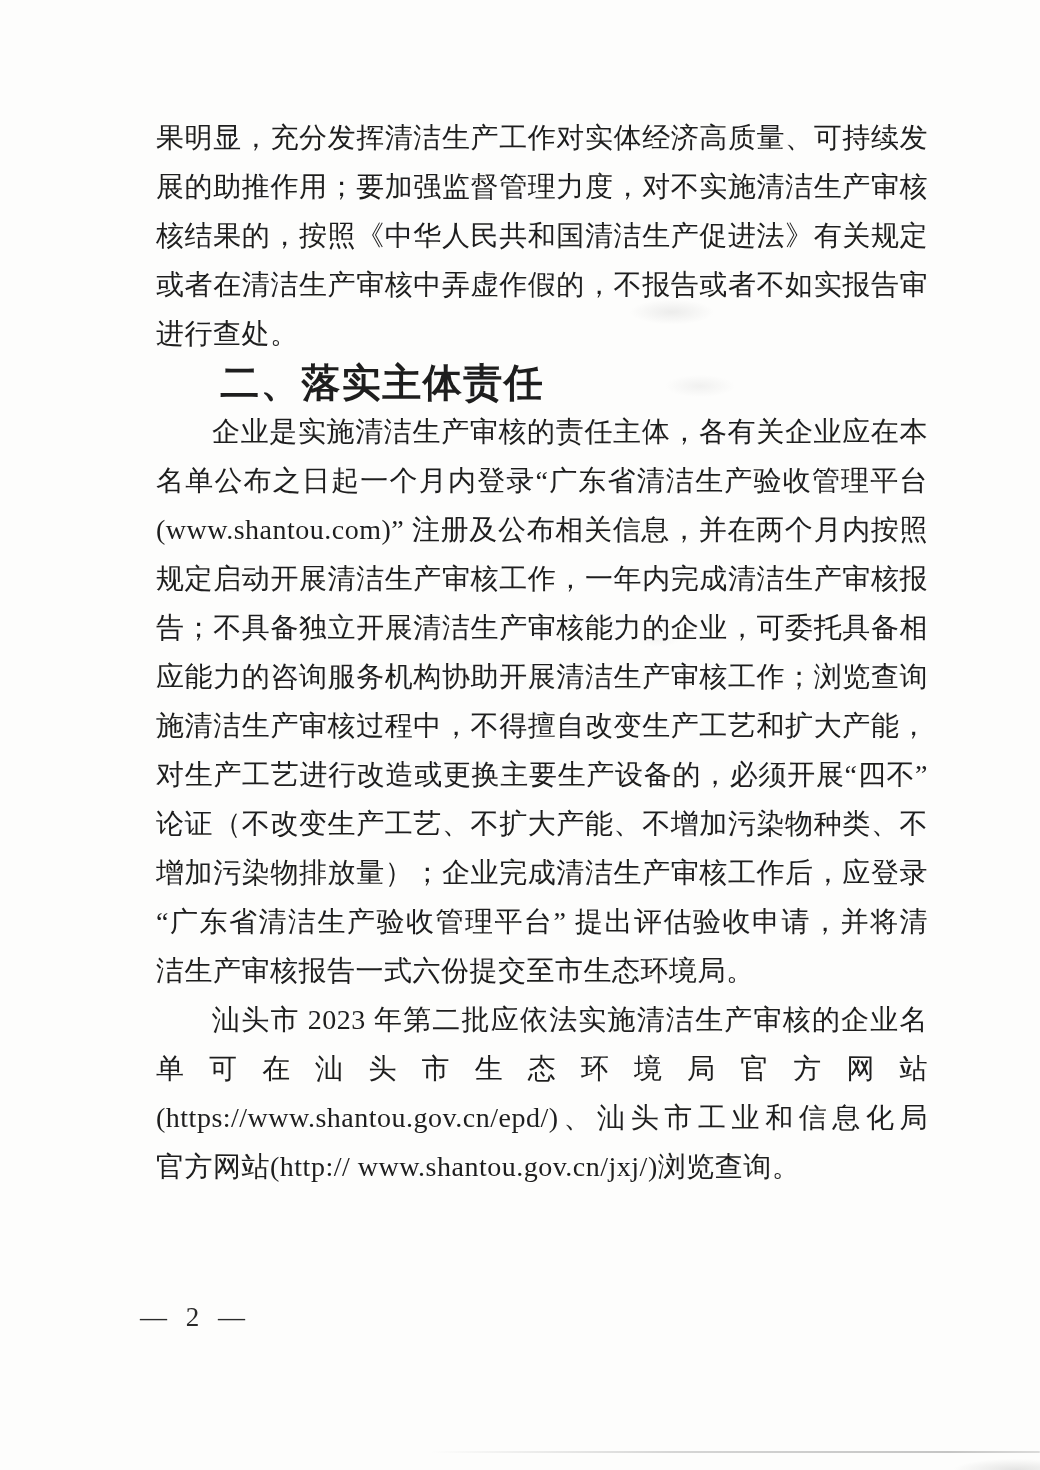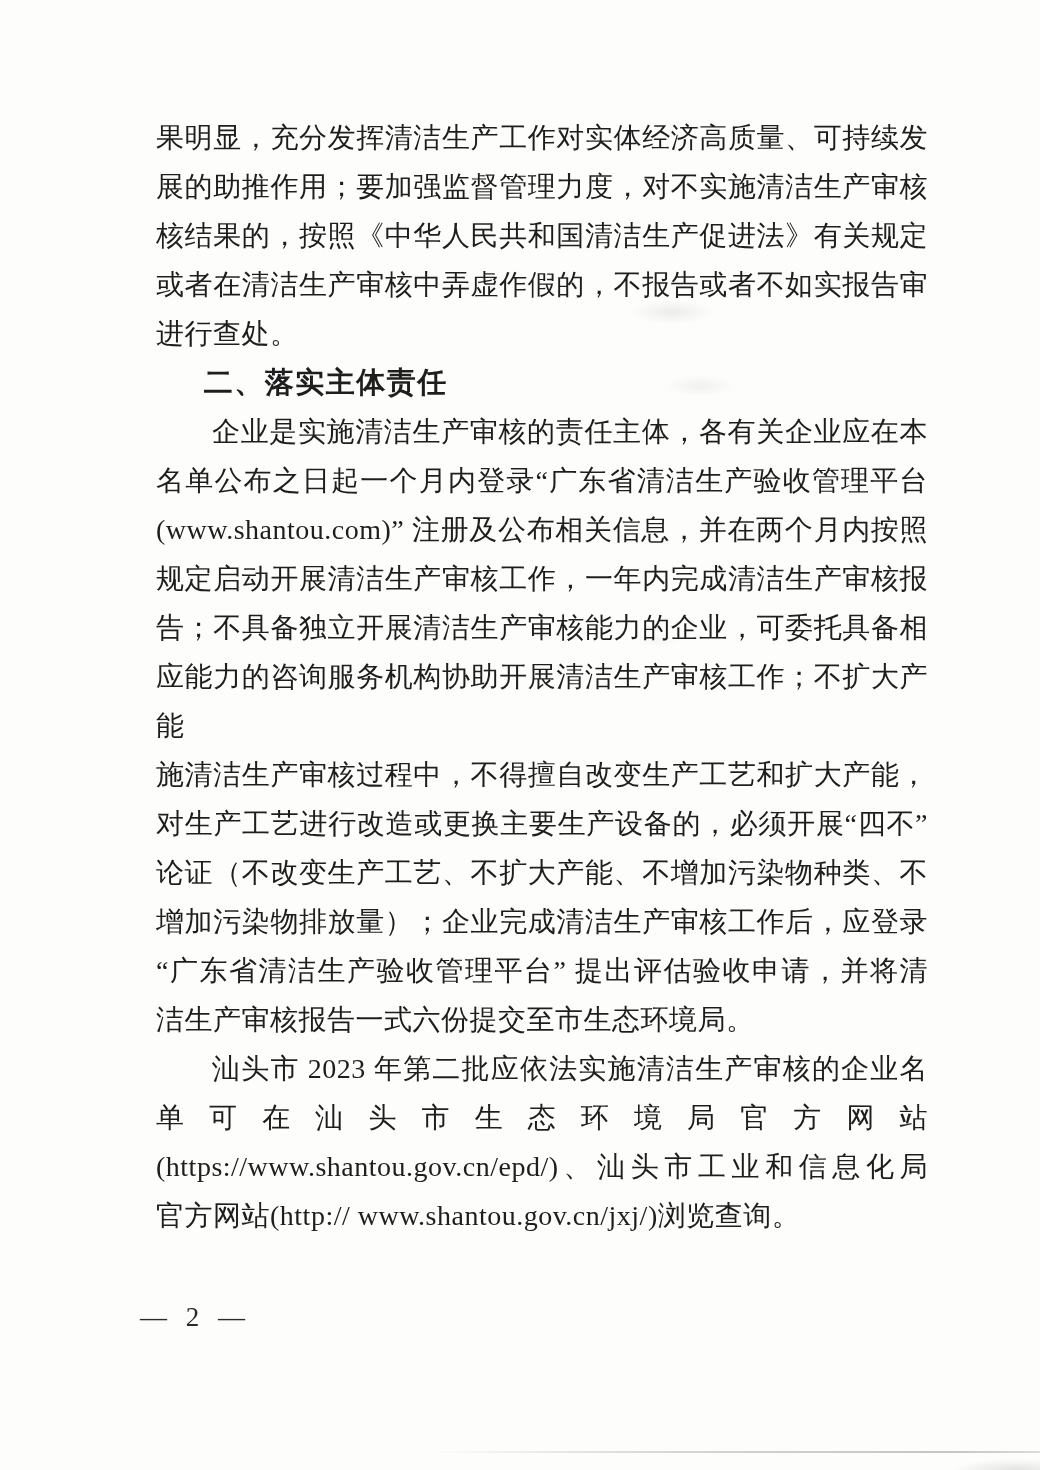--- a/index.html
+++ b/index.html
@@ -42,21 +42,21 @@
   .line.end {
     text-align: center;
     text-align-last: left;
   }
   .indent {
     text-indent: 2em;
   }
   .heading {
     font-family: "Liberation Sans", sans-serif;
     font-weight: bold;
-    font-size: 29px;
+    font-size: 39px;
     text-indent: 1.65em;
     text-align: left;
     text-align-last: left;
     letter-spacing: 1.5px;
   }
   .page-number {
     position: absolute;
     left: 140px;
     top: 1302px;
     font-size: 27px;
@@ -97,21 +97,21 @@
     </div>
 
     <div class="heading">二、落实主体责任</div>
 
     <div>
       <div class="line indent">企业是实施清洁生产审核的责任主体，各有关企业应在本</div>
       <div class="line">名单公布之日起一个月内登录“广东省清洁生产验收管理平台</div>
       <div class="line">(www.shantou.com)” 注册及公布相关信息，并在两个月内按照</div>
       <div class="line">规定启动开展清洁生产审核工作，一年内完成清洁生产审核报</div>
       <div class="line">告；不具备独立开展清洁生产审核能力的企业，可委托具备相</div>
-      <div class="line">应能力的咨询服务机构协助开展清洁生产审核工作；不扩大产能</div>
+      <div class="line">应能力的咨询服务机构协助开展清洁生产审核工作；浏览查询</div>
       <div class="line">施清洁生产审核过程中，不得擅自改变生产工艺和扩大产能，</div>
       <div class="line">对生产工艺进行改造或更换主要生产设备的，必须开展“四不”</div>
       <div class="line">论证（不改变生产工艺、不扩大产能、不增加污染物种类、不</div>
       <div class="line">增加污染物排放量）；企业完成清洁生产审核工作后，应登录</div>
       <div class="line">“广东省清洁生产验收管理平台” 提出评估验收申请，并将清</div>
       <div class="line end">洁生产审核报告一式六份提交至市生态环境局。</div>
     </div>
 
     <div>
       <div class="line indent">汕头市 2023 年第二批应依法实施清洁生产审核的企业名</div>

